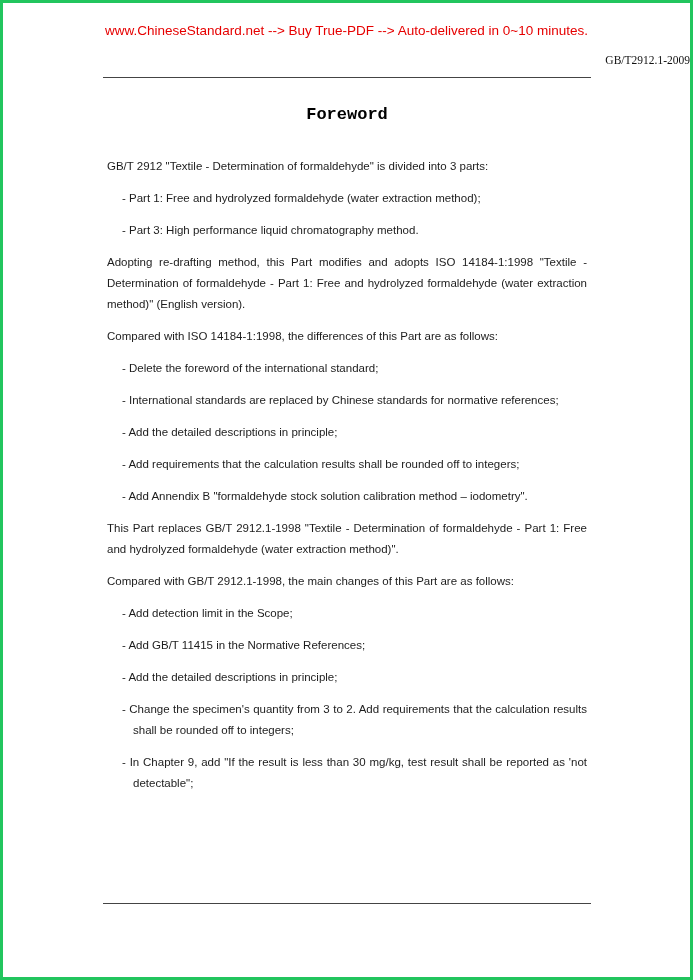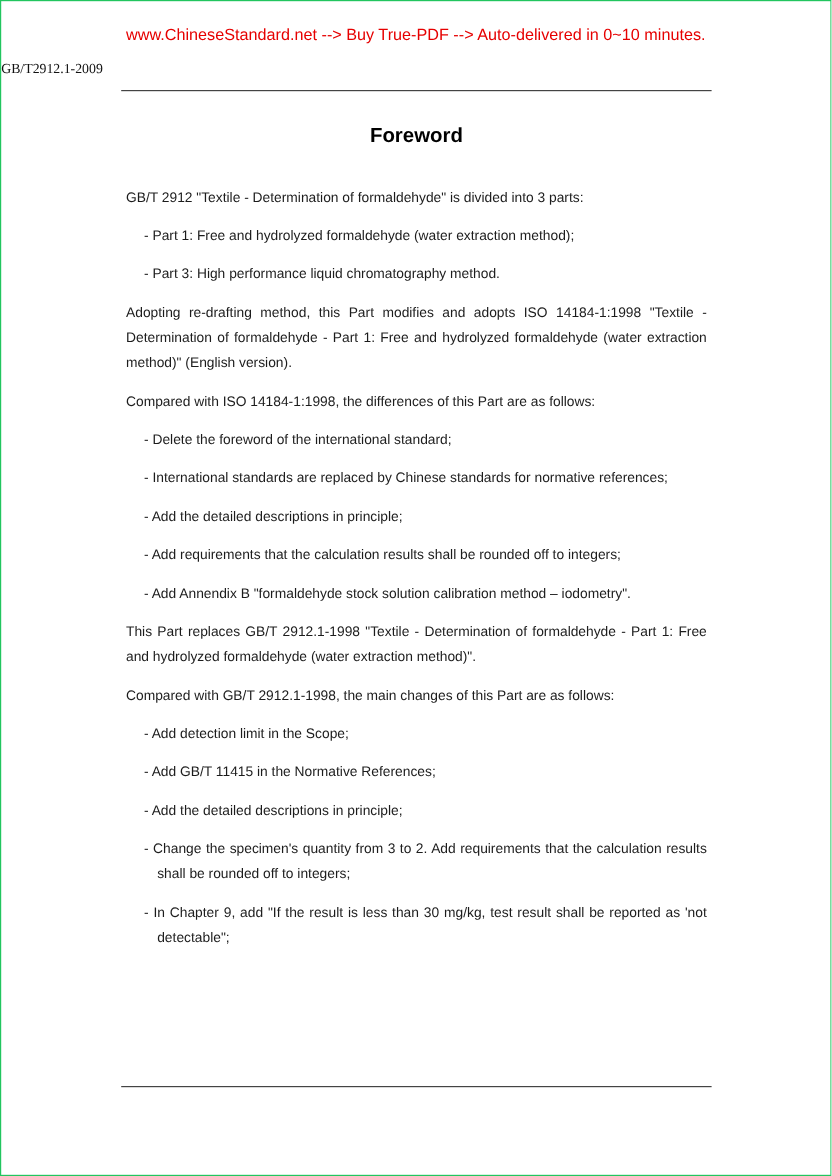--- a/index.html
+++ b/index.html
@@ -3,38 +3,38 @@
 <meta charset="utf-8">
 <style>
   * { box-sizing: border-box; }
   html, body { margin: 0; padding: 0; background: #ffffff; }
   .page {
     position: relative;
     width: 693px;
     height: 980px;
     margin: 0 auto;
     background: #ffffff;
-    border: 1px solid #22c55e;
+    border: 3px solid #22c55e;
     font-family: "Liberation Sans", sans-serif;
     color: #1c1c1c;
     overflow: hidden;
   }
   .banner {
     position: absolute;
     top: 20px; left: 0; right: 0;
     text-align: center;
     color: var(--banner-red, #e60000);
     font-size: 13.5px;
     font-family: "Liberation Sans", sans-serif;
     cursor: pointer;
   }
   .doc-header {
     position: absolute;
     top: 51px; left: 0; right: 0;
-    text-align: left;
+    text-align: right;
     font-family: "Liberation Serif", serif;
     font-size: 11.5px;
     color: #111;
   }
   .header-rule {
     position: absolute;
     top: 74px; left: 100px; right: 99px;
     border: none;
     border-top: 1px solid #444;
     margin: 0;
@@ -43,21 +43,21 @@
     position: absolute;
     top: 0;
     left: 104px;
     right: 103px;
   }
   .title {
     margin: 102px 0 32px 0;
     text-align: center;
     font-size: 17px;
     font-weight: bold;
-    font-family: Liberation Sans, sans-serif;
+    font-family: Liberation Mono, monospace;
     color: #000;
   }
   .para, .item {
     margin: 0 0 11px 0;
     font-size: 11.5px;
     line-height: 21px;
     text-align: justify;
     color: #1c1c1c;
   }
   .item {

